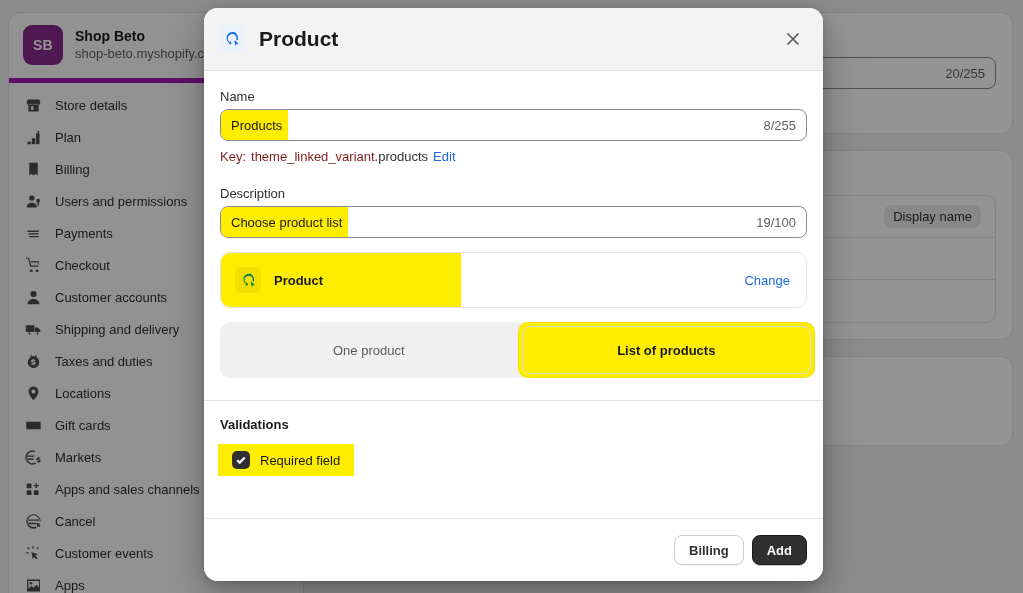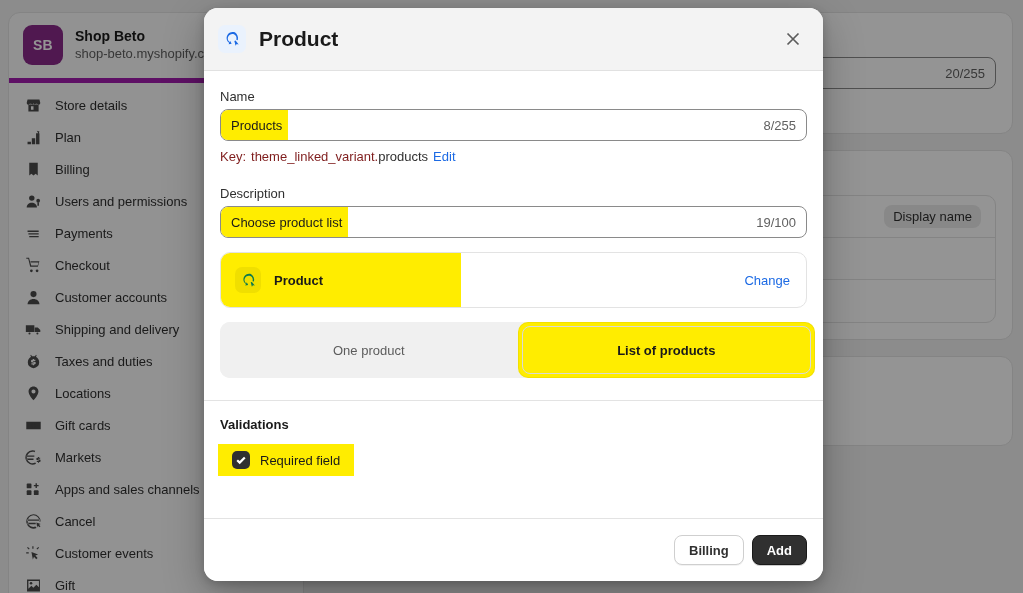--- a/index.html
+++ b/index.html
@@ -354,21 +354,21 @@
             </span>
             <span>Customer events</span>
           </div>
           <div class="nav-item">
             <span class="ico">
               <svg viewBox="0 0 20 20">
                 <path d="M2.4 3h15.2v14H2.4zm1.6 1.6v9.1l3.5-3.4 2.3 2.3 3.6-3.6 3 3V4.6z"></path>
                 <circle cx="7.1" cy="7.4" r="1.5"></circle>
               </svg>
             </span>
-            <span>Gift</span>
+            <span>Apps</span>
           </div>
         </div>
     </div>
 
     <div class="bg-main">
       <div class="bg-card">
         <div class="bg-label-row"></div>
         <div class="bg-input">
           <span>20/255</span>
         </div>

